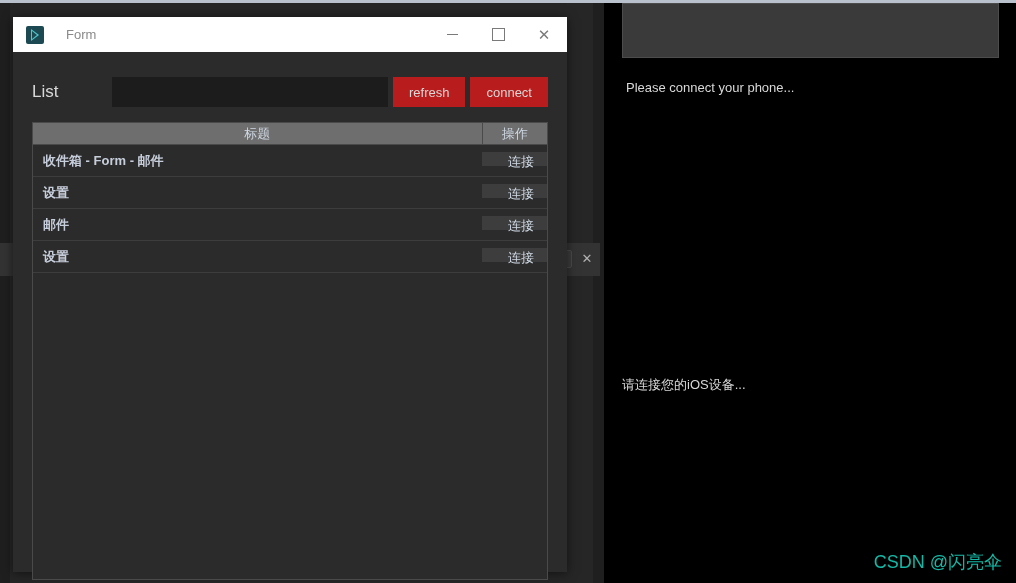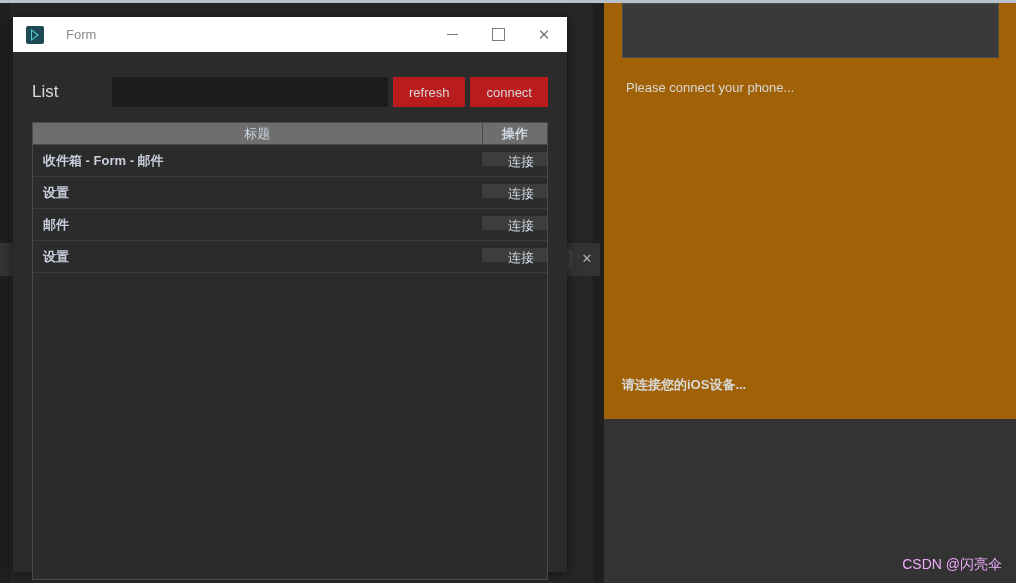--- a/index.html
+++ b/index.html
@@ -59,22 +59,22 @@
     position: absolute;
     left: 561px; top: 250px;
     width: 9px; height: 16px;
     background: #3c3c3c;
     border: 1px solid #4a4a4a;
     border-radius: 2px;
   }
   .right-panel {
     position: absolute;
     left: 604px; top: 3px;
-    width: 412px; height: 416px;
-    background: #a16207;
+    width: 412px; height: 580px;
+    background: #000000;
   }
 
   
   .form-window {
     position: absolute;
     left: 13px; top: 17px;
     width: 554px; height: 555px;
     background: #2b2b2b;
     box-shadow: 0 1px 10px rgba(0,0,0,0.55);
   }
@@ -203,21 +203,21 @@
   .tbl th {
     background: #6e6e6e;
     color: #cfd8e3;
     font-size: 13px;
     font-weight: normal;
     height: 19px;
     border-right: 1px solid #4a4a4a;
     border-bottom: 1px solid #4a4a4a;
     text-align: center;
   }
-  .tbl th:last-child { border-right: none; font-weight: bold; }
+  .tbl th:last-child { border-right: none; }
   .tbl td {
     border-bottom: 1px solid #3d3d3d;
     height: 29px;
     vertical-align: middle;
   }
   .cell-title {
     color: #c7cedb;
     font-size: 13px;
     padding-left: 10px;
     font-weight: bold;
@@ -245,27 +245,27 @@
     background: #3a3a3a;
     border: 1px solid #4c4c4c;
     box-sizing: border-box;
   }
   .hint-text {
     position: absolute;
     color: #d8d8d8;
     font-size: 13px;
   }
   .phone-hint { left: 22px; top: 77px; }
-  .ios-hint { left: 18px; top: 373px; font-weight: bold; }
+  .ios-hint { left: 18px; top: 373px; }
 
   .watermark {
     position: absolute;
     right: 14px; bottom: 9px;
-    color: #f0abfc;
-    font-size: 14px;
+    color: #14b8a6;
+    font-size: 18px;
   }
 </style>
 </head>
 <body>
 
 <div class="screen-root">
 
   <div class="top-strip"></div>
   <div class="left-backdrop"></div>
   <div class="left-backdrop-inner"></div>

